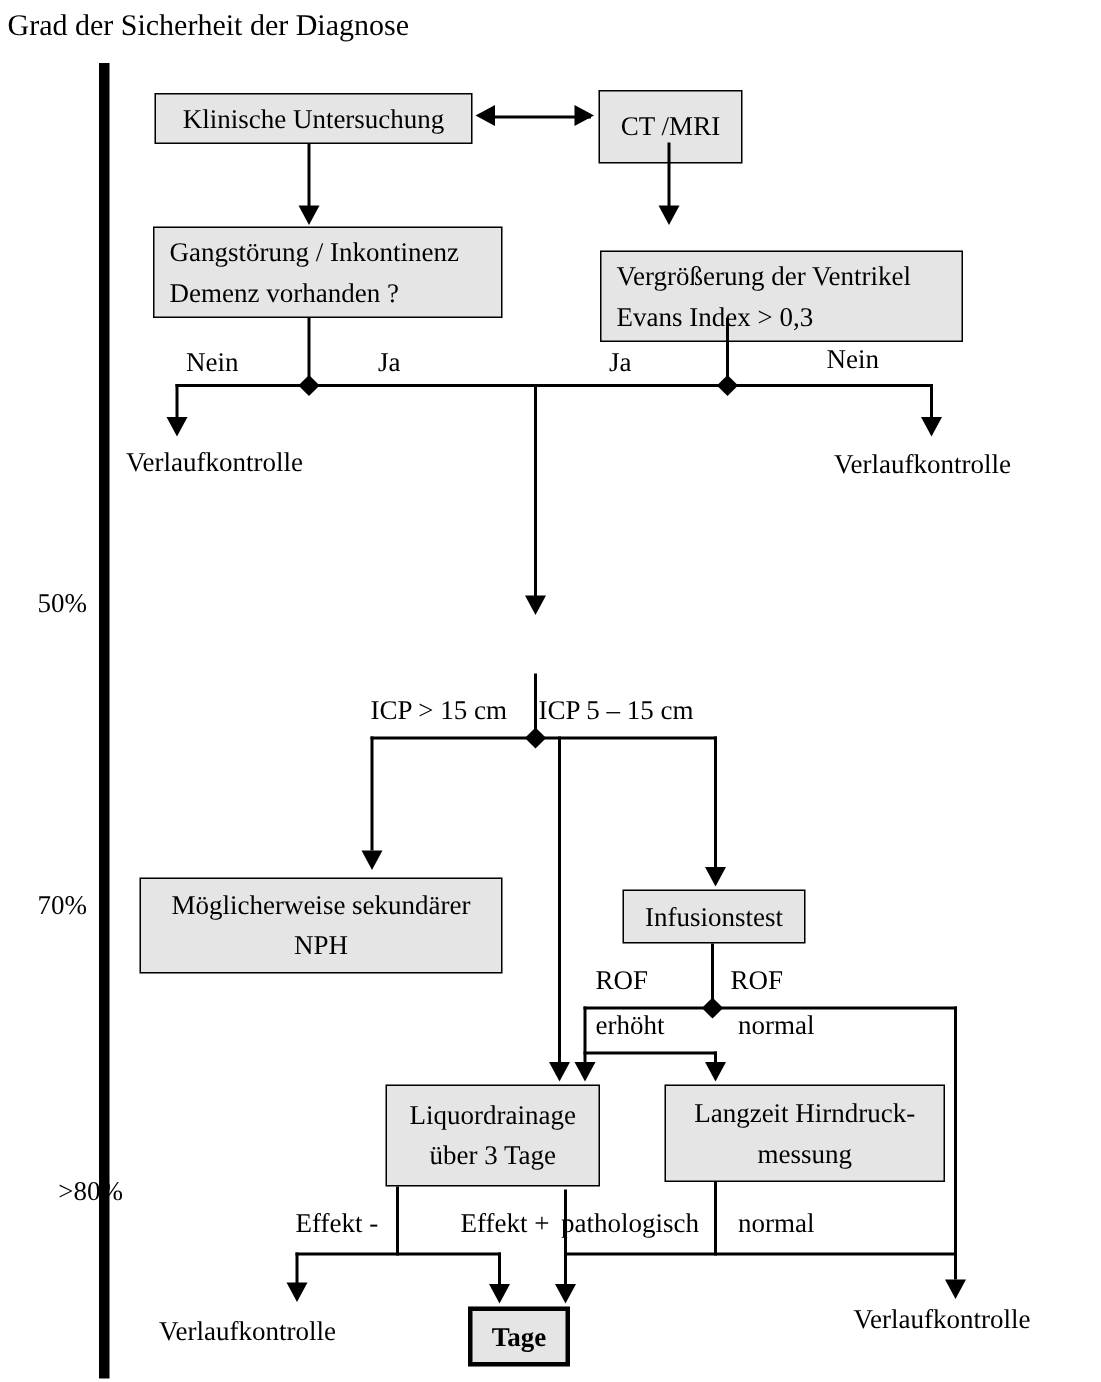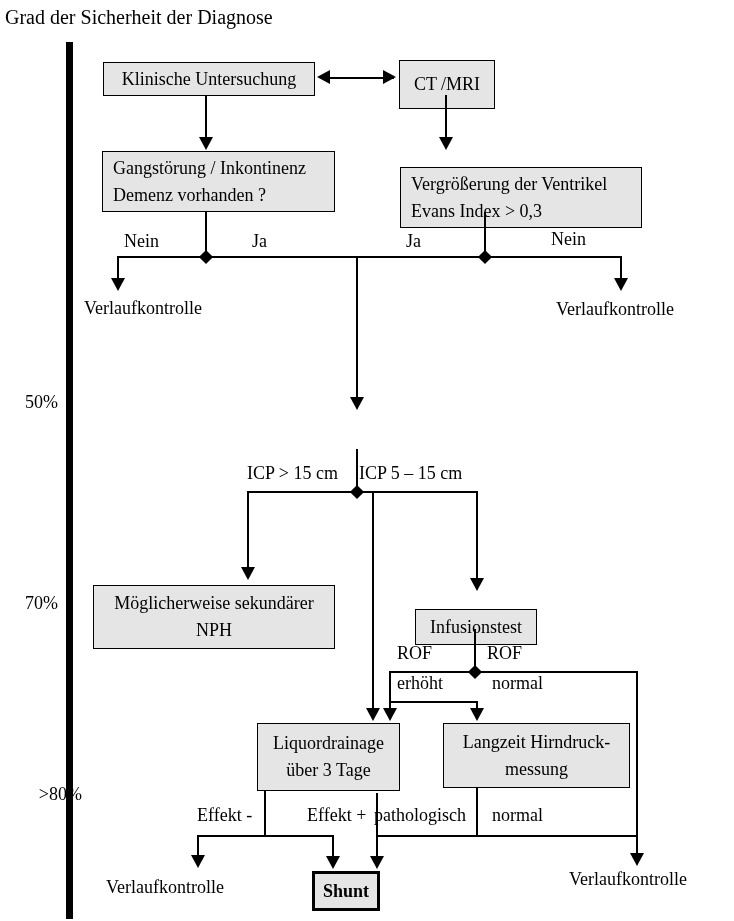--- a/index.html
+++ b/index.html
@@ -105,21 +105,21 @@
   <div class="box center" style="left:93px;top:585px;width:242px;height:64px;">
     <span>Möglicherweise sekundärer</span>
     <span>NPH</span>
   </div>
 
   <div class="vline" style="left:372px;top:491px;height:217px;"></div>
   <div class="a-down" style="left:366px;top:708px;"></div>
 
   <div class="vline" style="left:476px;top:491px;height:87px;"></div>
   <div class="a-down" style="left:470px;top:578px;"></div>
-  <div class="box center" style="left:415px;top:593px;width:122px;height:36px;margin-top:16px;">
+  <div class="box center" style="left:415px;top:593px;width:122px;height:36px;">
     <span>Infusionstest</span>
   </div>
 
   <div class="vline" style="left:474px;top:629px;height:44px;"></div>
   <div class="txt" style="left:397px;top:643px;">ROF</div>
   <div class="txt" style="left:487px;top:643px;">ROF</div>
   <div class="hline" style="left:389px;top:671px;width:249px;"></div>
   <div class="diamond" style="left:470px;top:667px;"></div>
   <div class="txt" style="left:397px;top:673px;">erhöht</div>
   <div class="txt" style="left:492px;top:673px;">normal</div>
@@ -153,17 +153,17 @@
 
   <div class="vline" style="left:476px;top:788px;height:49px;"></div>
   <div class="txt" style="left:374px;top:805px;">pathologisch</div>
   <div class="txt" style="left:492px;top:805px;">normal</div>
   <div class="hline" style="left:376px;top:835px;width:262px;"></div>
   <div class="vline" style="left:376px;top:793px;height:63px;"></div>
   <div class="a-down" style="left:370px;top:856px;"></div>
 
   <div class="txt" style="left:106px;top:877px;">Verlaufkontrolle</div>
   <div class="box center" id="shunt-box" style="left:312px;top:871px;width:68px;height:40px;">
-    <span>Shunt</span>
+    <span>Tage</span>
   </div>
   <div class="txt" style="left:569px;top:869px;">Verlaufkontrolle</div>
 
 </div>
 
 </body></html>

